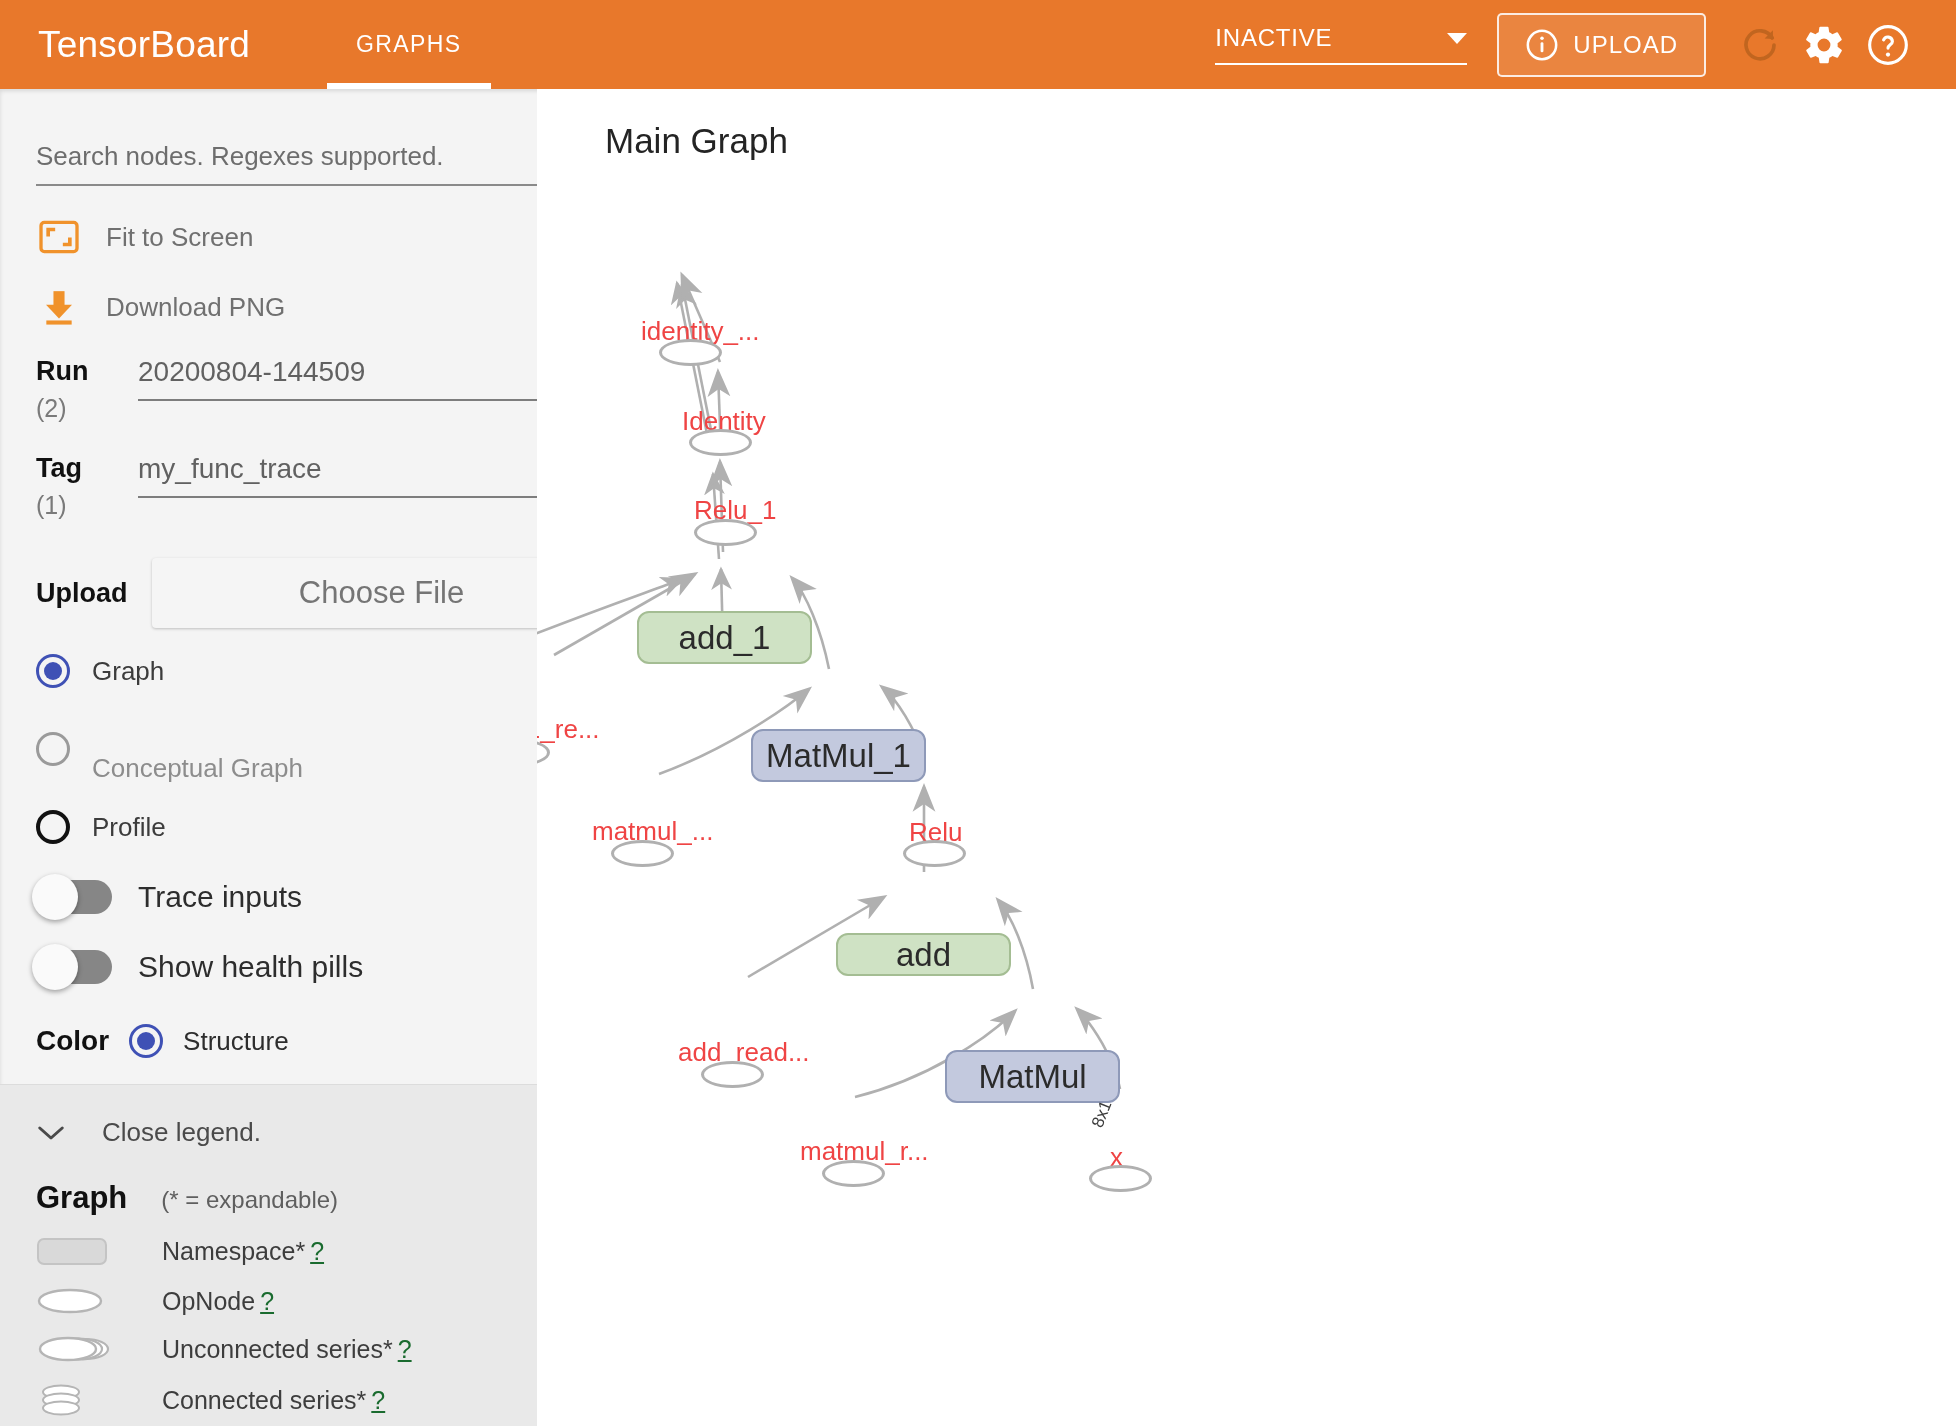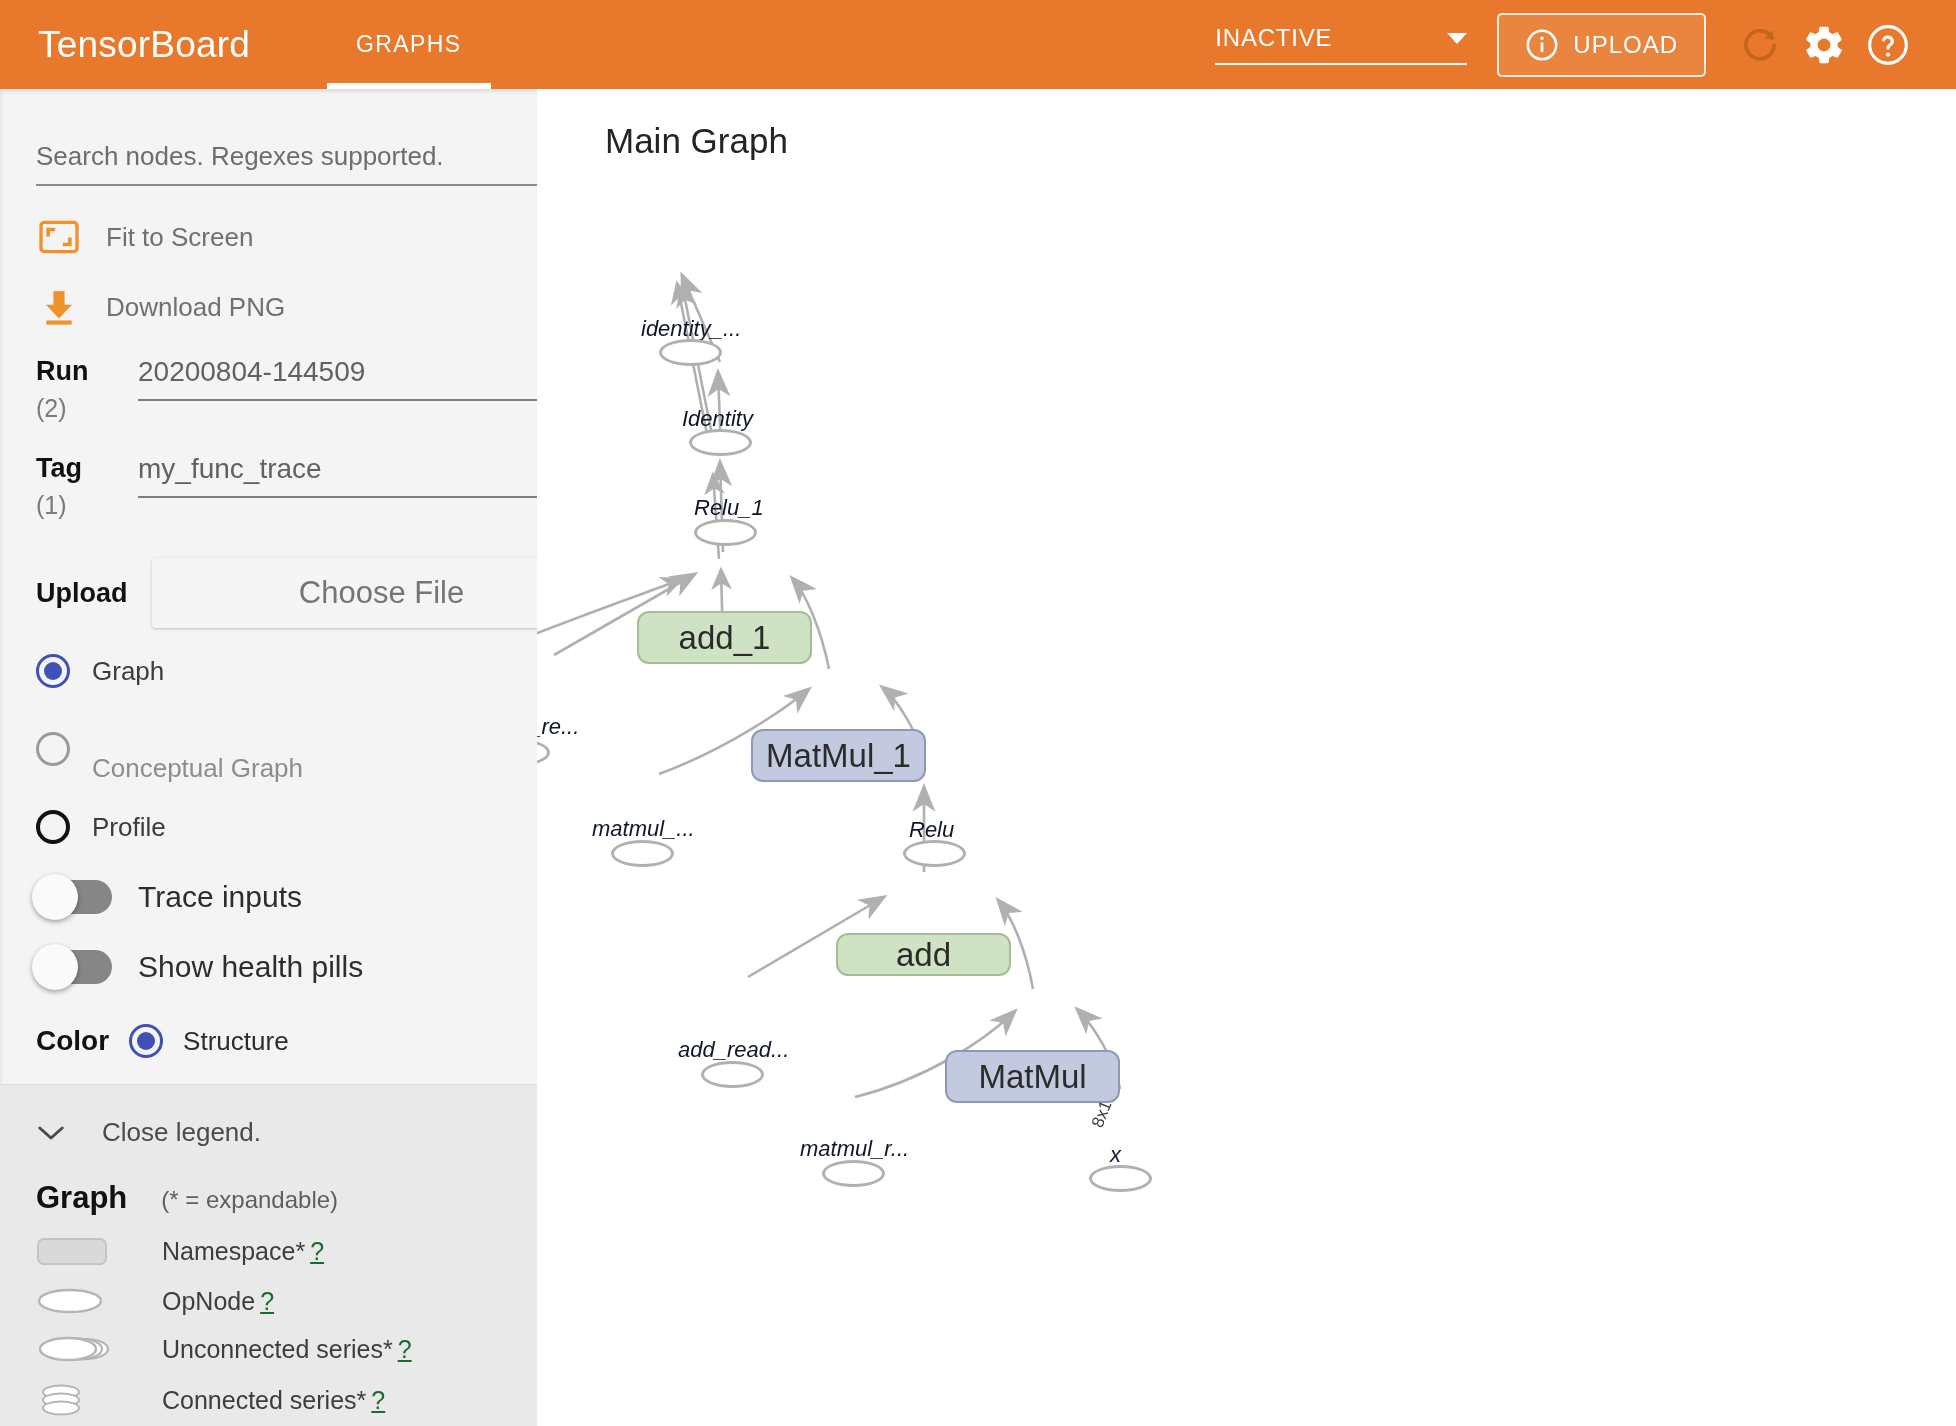--- a/index.html
+++ b/index.html
@@ -177,23 +177,22 @@
   
   .canvas {
     position: absolute; left: 537px; top: 89px;
     width: 1419px; height: 1337px; background: #ffffff; overflow: hidden;
   }
   .graph-title {
     position: absolute; left: 68px; top: 32px;
     font-size: 35px; color: #242424;
   }
   .gnode-label {
-    position: absolute; font-size: 22px; color: #0f172a;
+    position: absolute; font-size: 26px; color: #ef4444;
     white-space: nowrap;
-    font-style: italic;
   }
   .gnode-ellipse {
     position: absolute; border: 3px solid #b0b0b0; border-radius: 50%;
     background: #ffffff;
   }
   .gbox {
     position: absolute; border-radius: 12px;
     display: flex; align-items: center; justify-content: center;
     font-size: 33px; color: #2b2b2b;
   }

